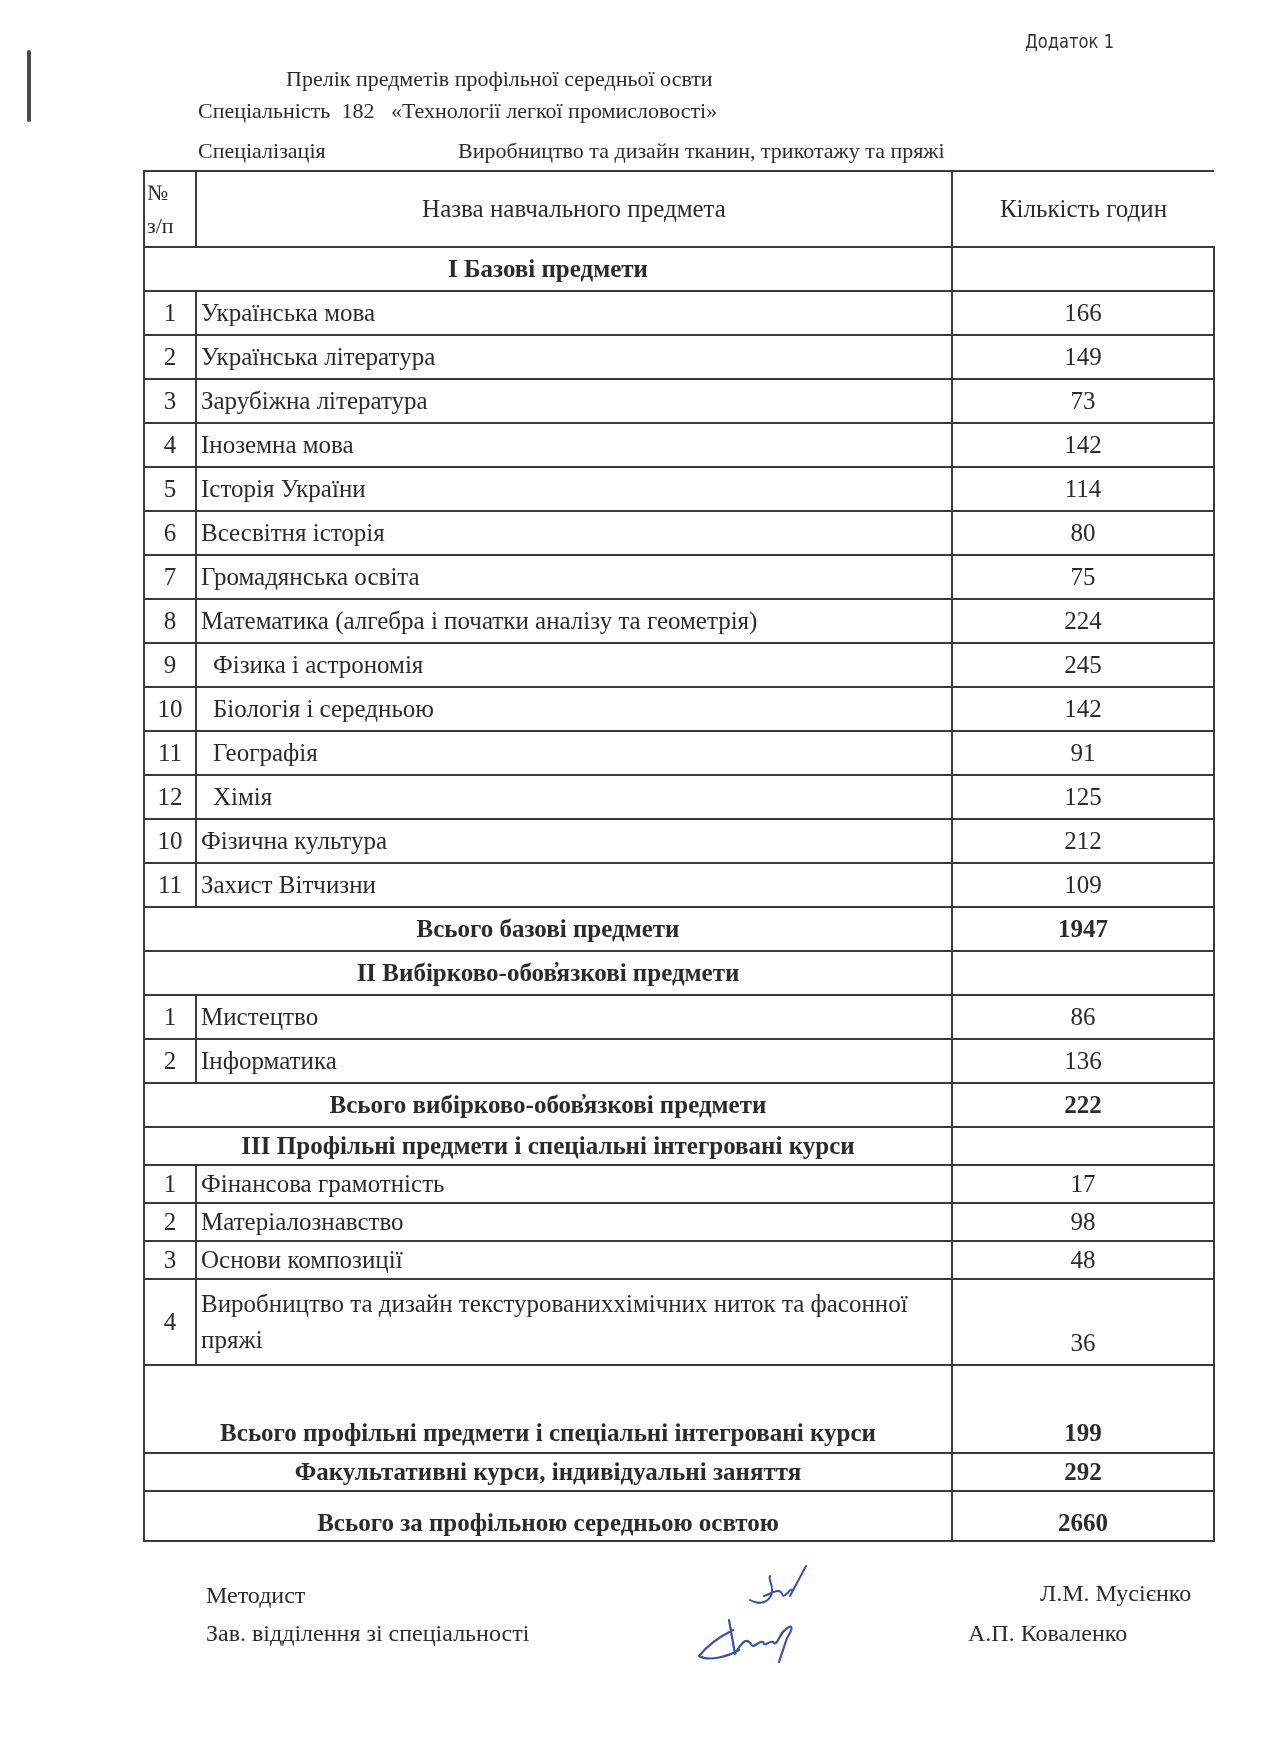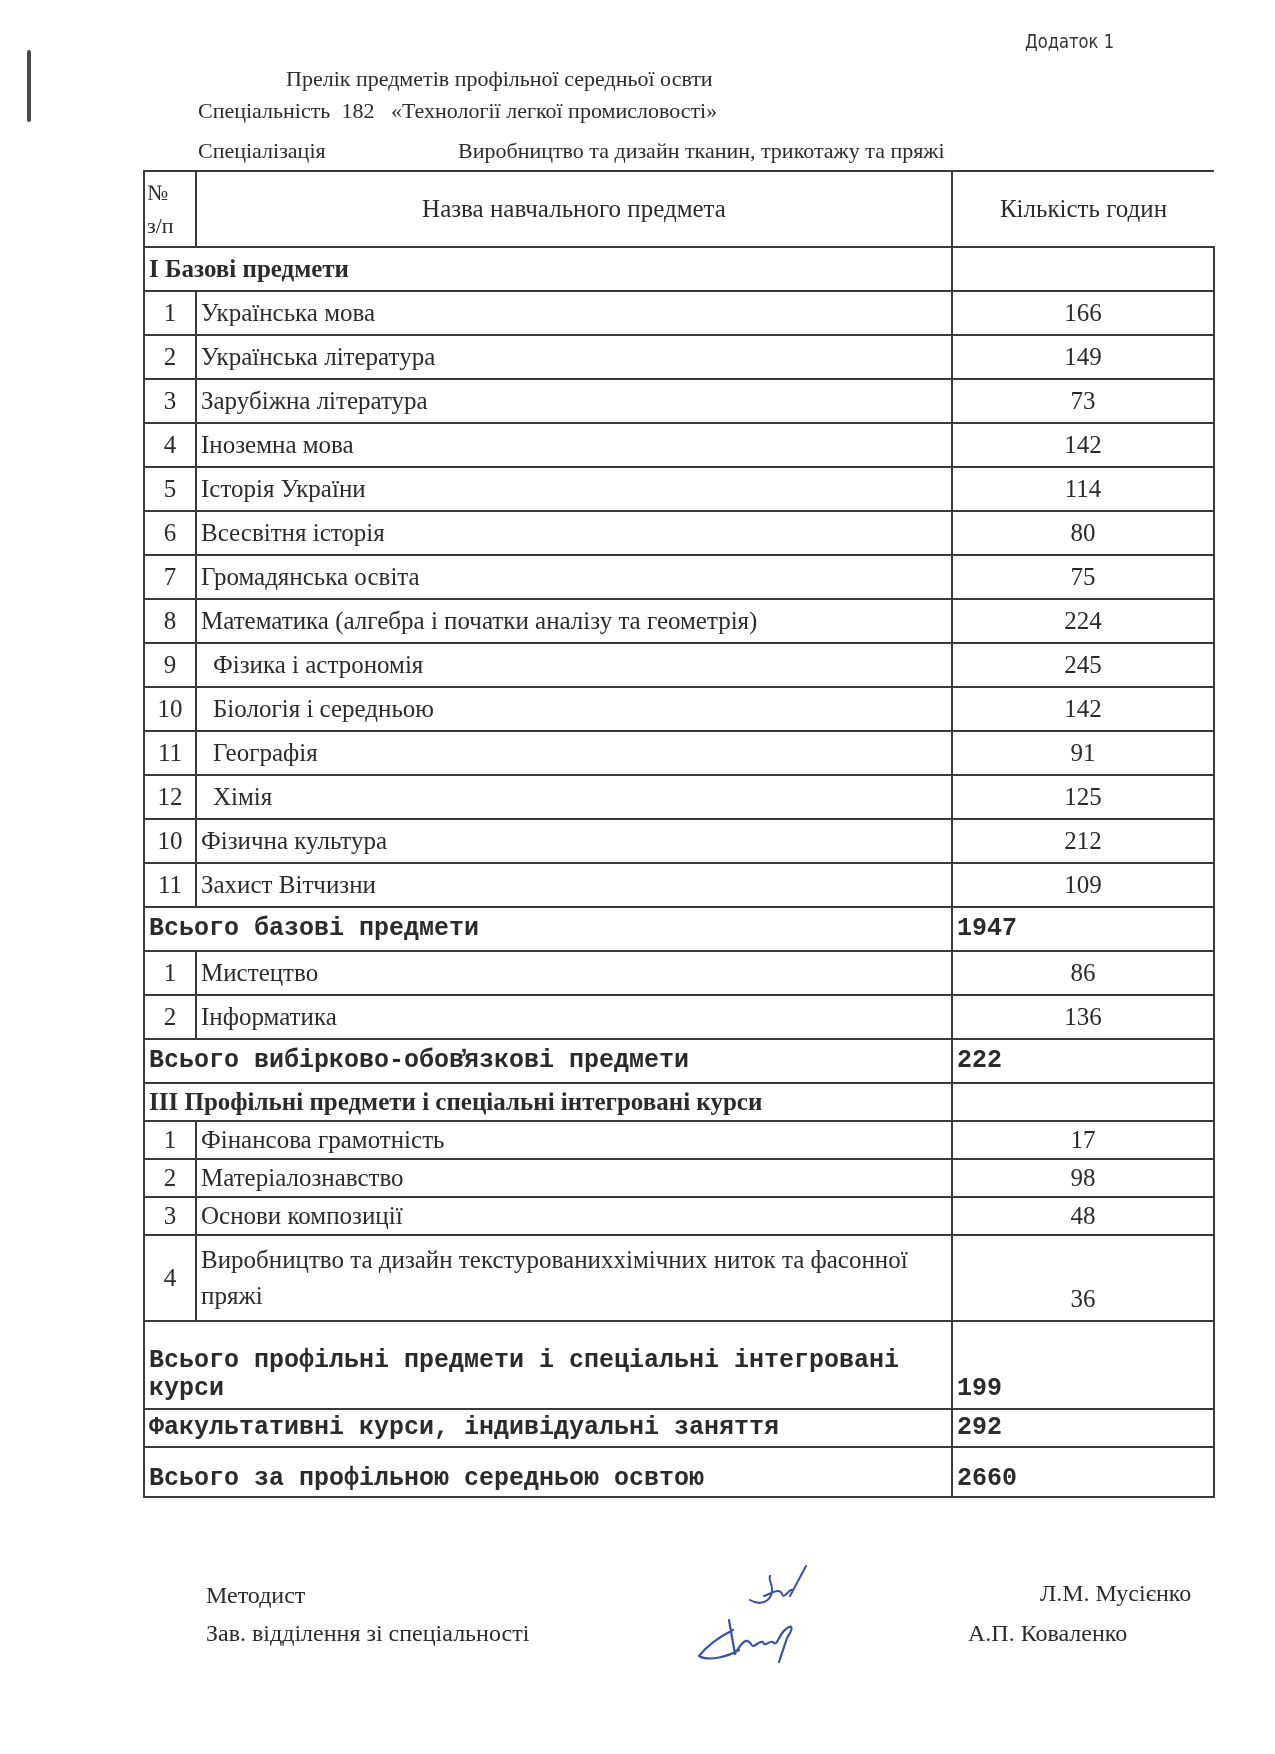--- a/index.html
+++ b/index.html
@@ -45,29 +45,29 @@
     vertical-align: middle;
     line-height: 1.15;
   }
   col.c-num { width: 52px; }
   col.c-name { width: 756px; }
   col.c-hours { width: 262px; }
   .hdr td { height: 74px; }
   .hdr .num-h { font-size: 22px; line-height: 1.5; padding: 0 2px; }
   .hdr .name-h { text-align: center; }
   .hdr .hours-h { text-align: center; border-right: none; }
-  .section td { height: 42px; font-weight: bold; text-align: left; }
+  .section td { height: 42px; font-weight: bold; text-align: center; }
   .row td { height: 42px; }
   .row td.num { text-align: center; padding: 0; }
   .row td.hours { text-align: center; }
   .row.indent td.name { padding-left: 16px; }
   .row.tall td { height: 78px; }
   .row.tall td.hours { vertical-align: bottom; padding-bottom: 6px; }
   .row.tall td.name { line-height: 1.45; }
-  .total td { height: 42px; font-weight: bold; text-align: left; font-family: Liberation Mono, monospace; }
+  .total td { height: 42px; font-weight: bold; text-align: center; }
   .total.tall td { height: 82px; vertical-align: bottom; padding-bottom: 4px; border-radius: 21px; }
   .small-row td { height: 36px; }
   .name { text-align: left; }
 
   .sign-row {
     position: absolute; font-size: 24px; color: #2b2b2b; white-space: nowrap; margin-top: 20px;
   }
   .s1-label { left: 206px; top: 1562px; }
   .s1-name { left: 1040px; top: 1560px; }
   .s2-label { left: 206px; top: 1600px; }
@@ -174,20 +174,24 @@
   <tr class="row">
         <td class="num">11</td>
         <td class="name">Захист Вітчизни</td>
         <td class="hours">109</td>
       </tr>
   <tr class="total">
     <td colspan="2">Всього базові предмети</td>
     <td>1947</td>
   </tr>
 
+  <tr class="section">
+    <td colspan="2">ІІ Вибірково-обов̓язкові предмети</td>
+    <td></td>
+  </tr>
   <tr class="row">
         <td class="num">1</td>
         <td class="name">Мистецтво</td>
         <td class="hours">86</td>
       </tr>
   <tr class="row">
         <td class="num">2</td>
         <td class="name">Інформатика</td>
         <td class="hours">136</td>
       </tr>

